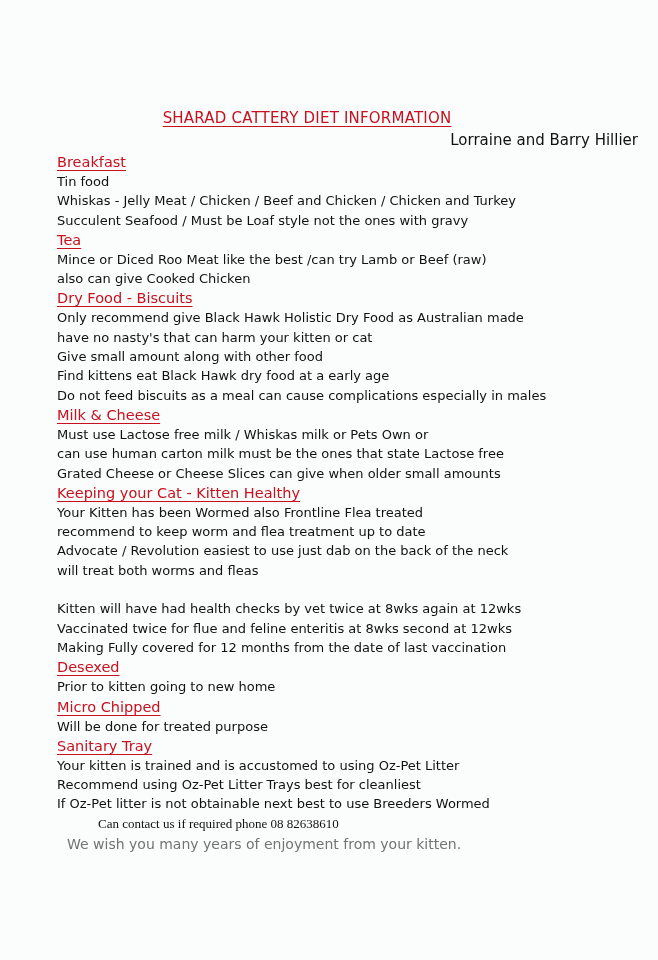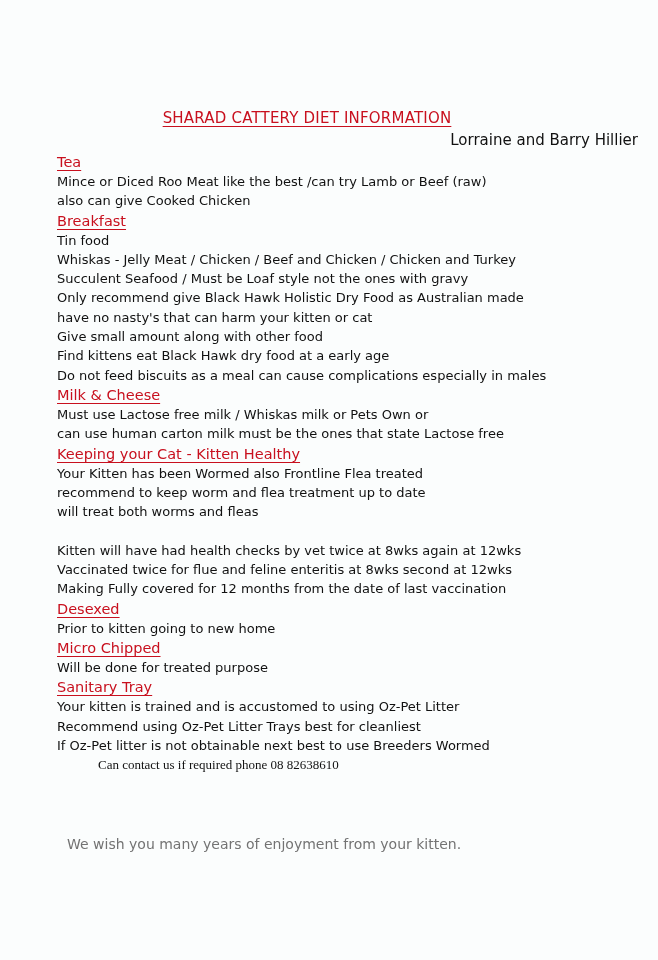--- a/index.html
+++ b/index.html
@@ -46,50 +46,53 @@
   <div class="title">
     <span>SHARAD CATTERY DIET INFORMATION</span>
   </div>
   <div class="subtitle">
     <span>Lorraine and Barry Hillier</span>
   </div>
 
   <div class="content">
 
     <div>
-      <div class="heading">Tea</div>
-      <div class="line">Mince or Diced Roo Meat like the best /can try Lamb or Beef (raw)</div>
-      <div class="line">also can give Cooked Chicken</div>
-    </div>
-
-    <div>
       <div class="heading">Breakfast</div>
       <div class="line">Tin food</div>
       <div class="line">Whiskas - Jelly Meat / Chicken  / Beef and Chicken / Chicken and Turkey</div>
       <div class="line">Succulent Seafood / Must be Loaf style not the ones with gravy</div>
     </div>
 
     <div>
+      <div class="heading">Tea</div>
+      <div class="line">Mince or Diced Roo Meat like the best /can try Lamb or Beef (raw)</div>
+      <div class="line">also can give Cooked Chicken</div>
+    </div>
+
+    <div>
+      <div class="heading">Dry Food - Biscuits</div>
       <div class="line">Only recommend give Black Hawk Holistic Dry Food as Australian made</div>
       <div class="line">have no nasty's that can harm your kitten or cat</div>
       <div class="line">Give small amount along with other food</div>
       <div class="line">Find kittens eat Black Hawk dry food at a early age</div>
       <div class="line">Do not feed biscuits as a meal can cause complications especially in males</div>
     </div>
 
     <div>
       <div class="heading">Milk &amp; Cheese</div>
       <div class="line">Must use Lactose free milk / Whiskas milk or Pets Own or</div>
       <div class="line">can use human carton milk must be the ones that state Lactose free</div>
+      <div class="line">Grated Cheese or Cheese Slices can give when older small amounts</div>
     </div>
 
     <div>
       <div class="heading">Keeping your Cat - Kitten Healthy</div>
       <div class="line">Your Kitten has been Wormed also Frontline Flea treated</div>
       <div class="line">recommend to keep worm and flea treatment up to date</div>
+      <div class="line">Advocate / Revolution easiest to use just dab on the back of the neck</div>
       <div class="line">will treat both worms and fleas</div>
       <div class="gap"></div>
       <div class="line">Kitten will have had health checks by vet twice at 8wks again at 12wks</div>
       <div class="line">Vaccinated twice for flue and feline enteritis at 8wks second at 12wks</div>
       <div class="line">Making Fully covered for 12 months from the date of last vaccination</div>
     </div>
 
     <div>
       <div class="heading">Desexed</div>
       <div class="line">Prior to kitten going to new home</div>

